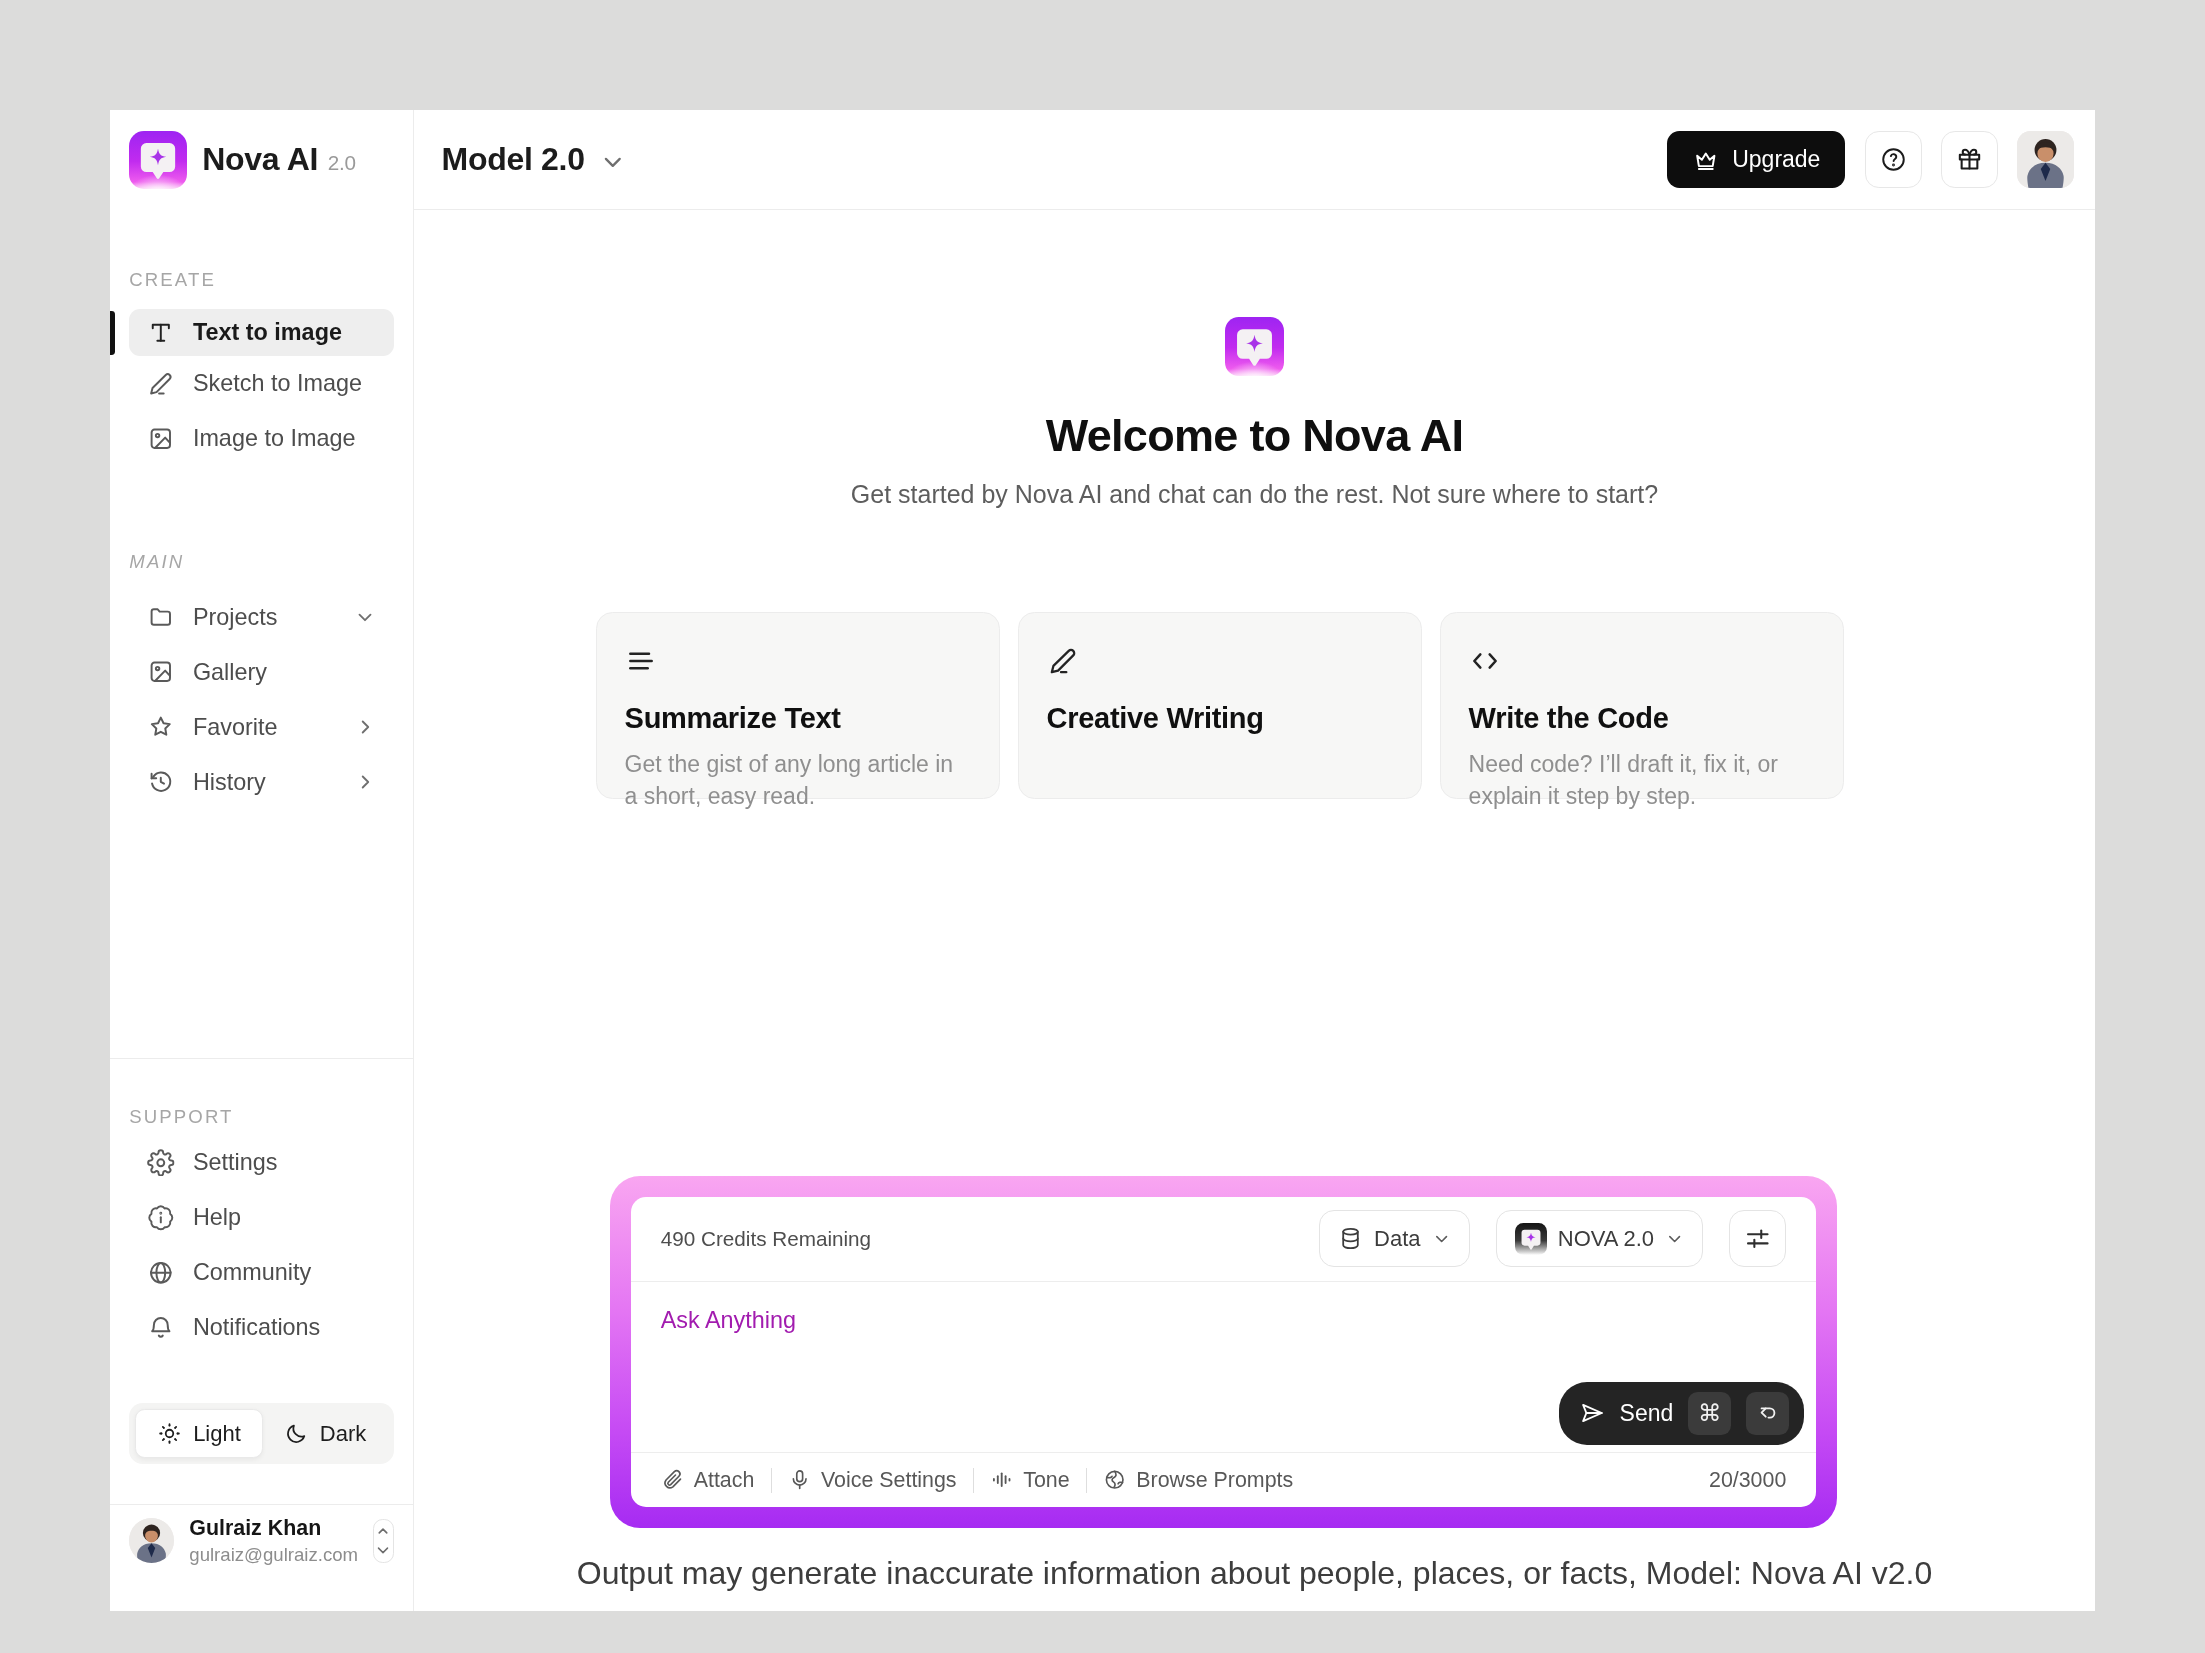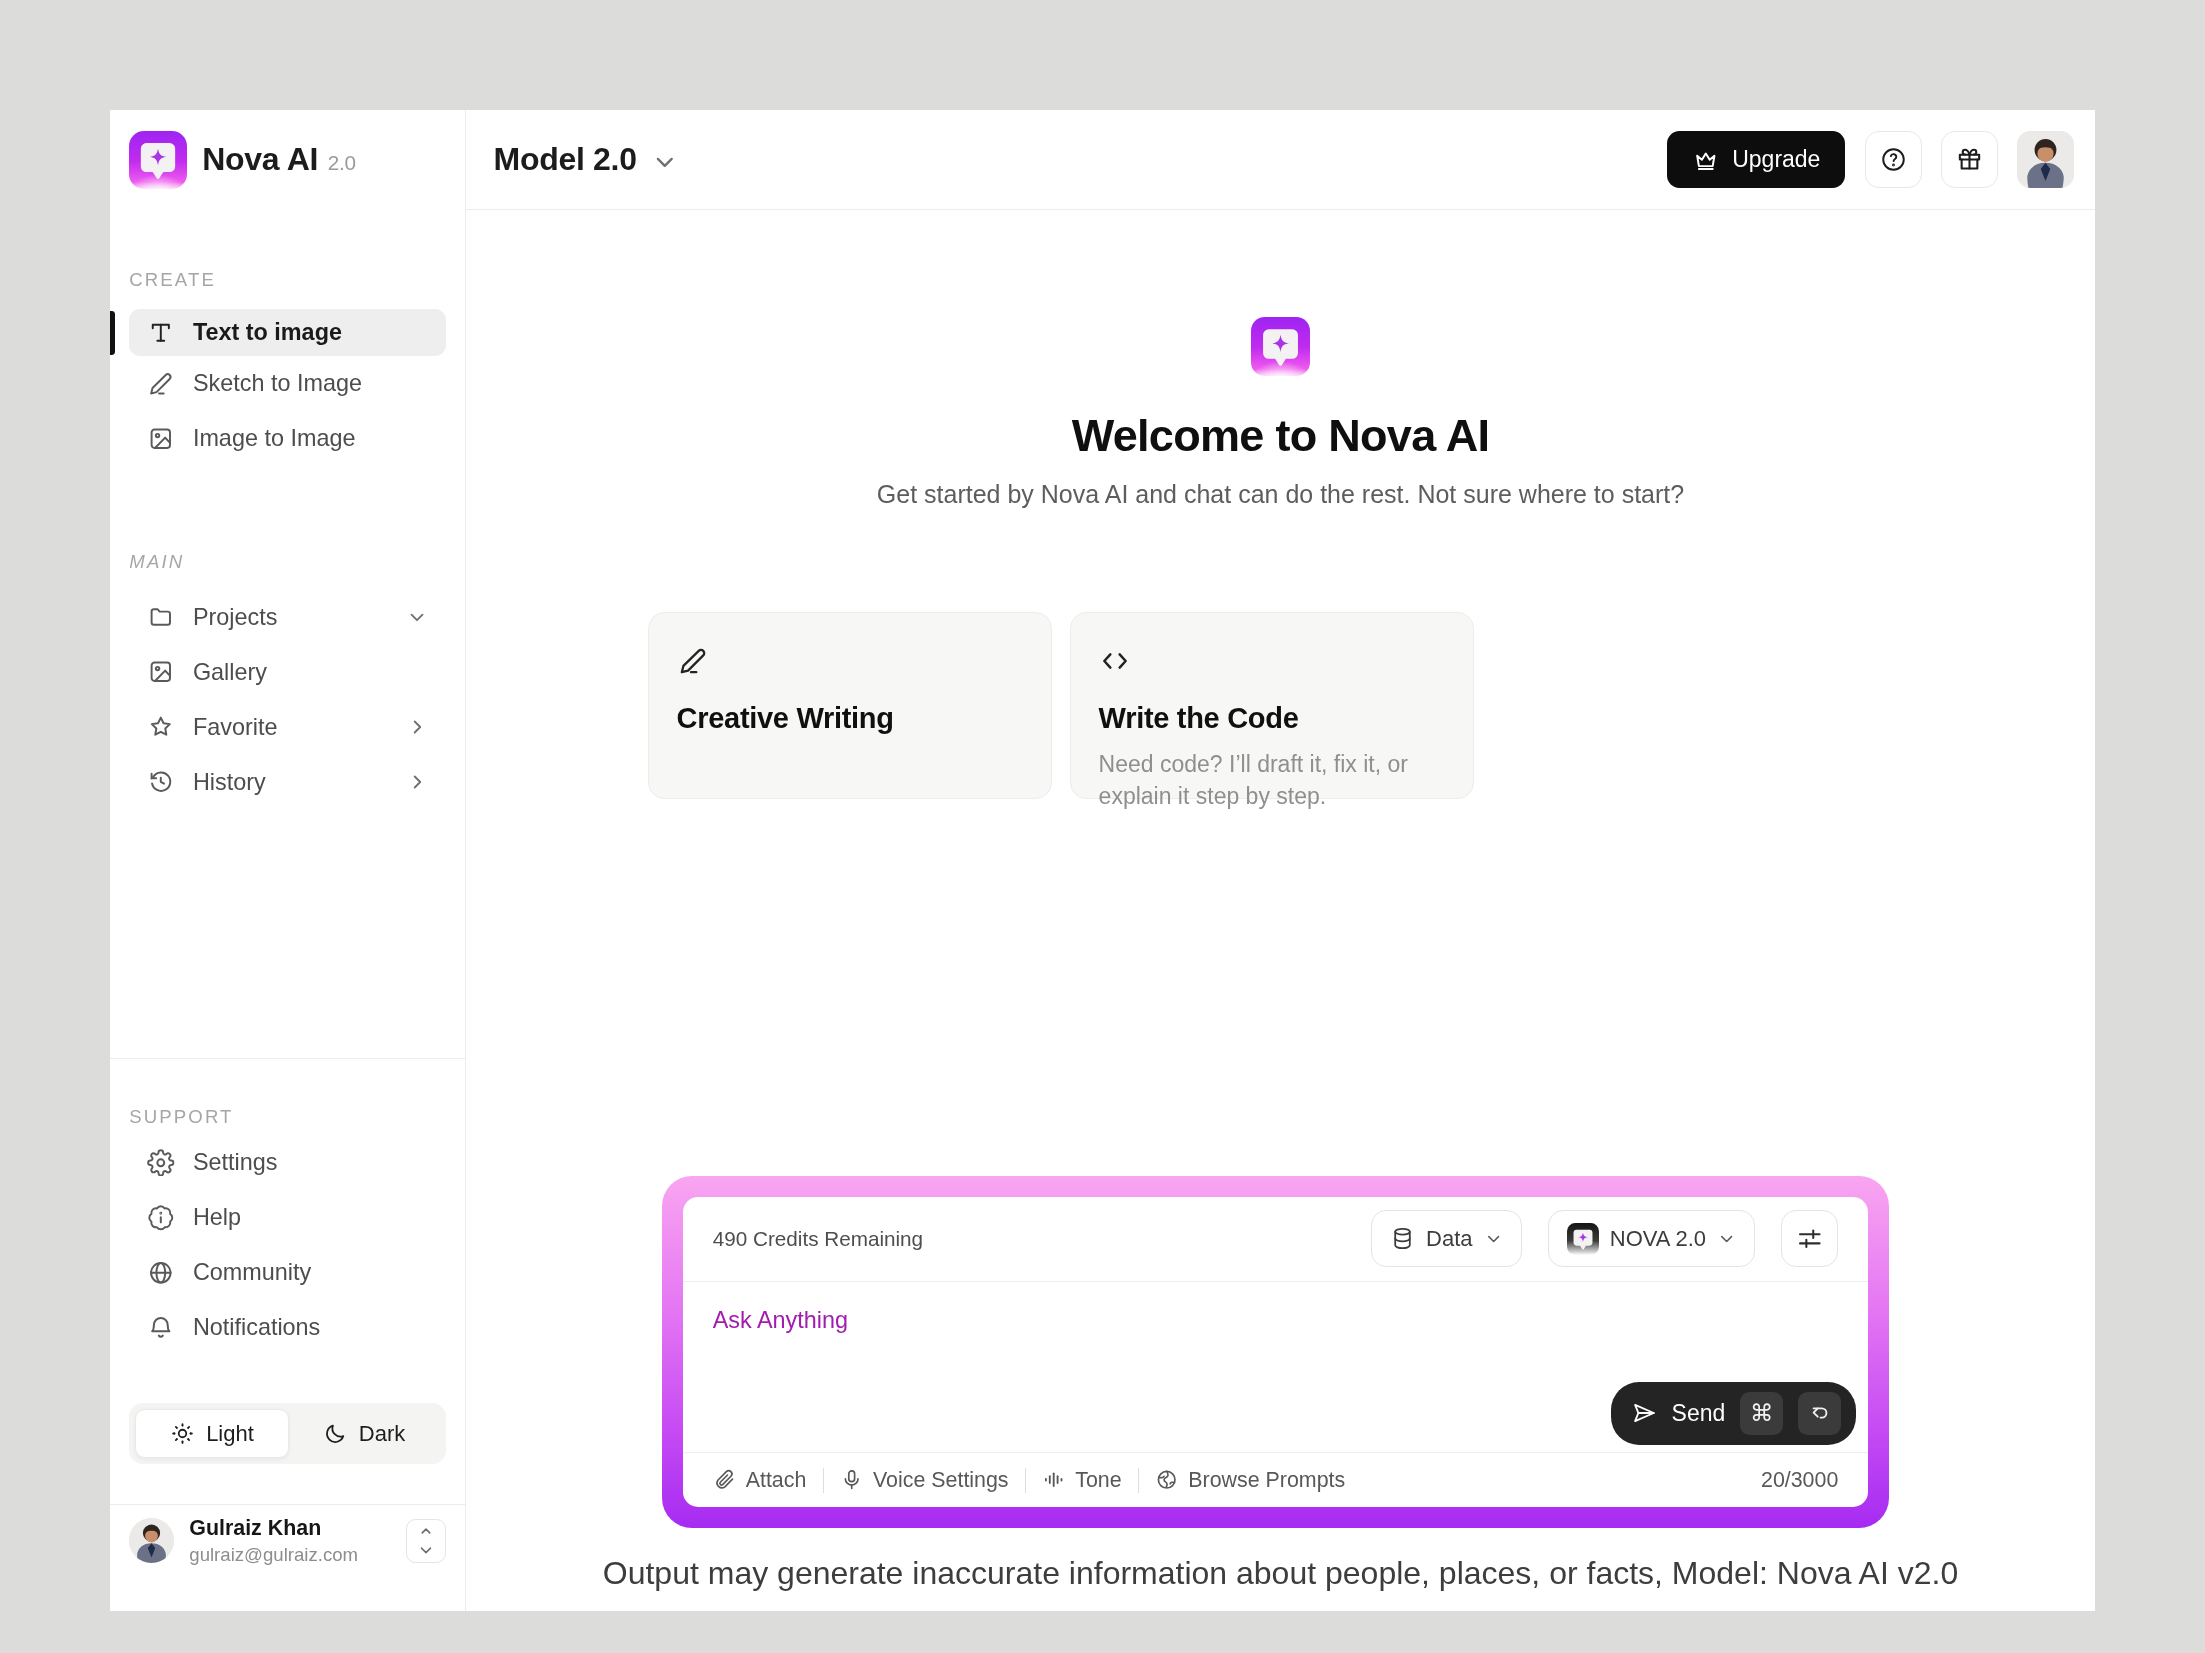--- a/index.html
+++ b/index.html
@@ -2,21 +2,21 @@
 <html style="font-size:11px"><head>
 <meta charset="utf-8">
 <style>
   * { margin:0; padding:0; box-sizing:border-box; }
   html,body { width:2205px; height:1654px; overflow:hidden; }
   body { font-family:"Liberation Sans","DejaVu Sans",sans-serif; background:#dcdcdb; color:#1c1c1c; }
   .stage { position:relative; width:2205px; height:1654px; }
   .window { position:absolute; left:110px; top:110px; width:1985px; height:1501px; background:#fff; display:flex; }
 
   
-  .sidebar { width:356px; height:100%; border-right:0.7px solid #ececec; display:flex; flex-direction:column; position:relative; }
+  .sidebar { width:304px; height:100%; border-right:0.7px solid #ececec; display:flex; flex-direction:column; position:relative; }
   .logo-row { display:flex; align-items:center; gap:15px; padding:20.7px 19.3px 0 19.3px; height:79px; }
   .app-badge { width:58px; height:58px; border-radius:15px; flex:0 0 auto; position:relative; overflow:hidden;
     background: radial-gradient(85% 55% at 50% 108%, rgba(255,255,255,.97) 0%, rgba(255,255,255,0) 60%),
                 linear-gradient(180deg,#9E24F2 0%, #C12BEF 52%, #EE5BEE 88%, #FCCAF6 100%); }
   .app-badge svg { position:absolute; inset:0; width:100%; height:100%; }
   .logo-text { font-size:32px; font-weight:700; letter-spacing:-0.3px; display:flex; align-items:baseline; gap:9.6px; }
   .logo-ver { font-size:20.7px; font-weight:400; color:#9a9a9a; }
 
   .nav { padding:0 19.3px; }
   .sec-label { font-size:18.6px; letter-spacing:2.1px; color:#a6a6a6; font-weight:500; }
@@ -425,20 +425,27 @@
           <div class="app-badge">
               <svg viewBox="0 0 86 86" width="59" height="59">
                 <use href="#i-bubble-star"></use>
               </svg>
             </div>
           <div class="welcome-title">Welcome to Nova AI</div>
           <div class="welcome-sub">Get started by Nova AI and chat can do the rest. Not sure where to start?</div>
         </div>
 
         <div class="cards">
+          <div class="card">
+            <svg class="ic" viewBox="0 0 46 46" width="32" height="32">
+                <use href="#i-lines"></use>
+              </svg>
+            <div class="card-title">Summarize Text</div>
+            <div class="card-desc">Get the gist of any long article in a short, easy read.</div>
+          </div>
           <div class="card">
             <svg class="ic" viewBox="0 0 46 46" width="32" height="32">
                 <use href="#i-pencil"></use>
               </svg>
             <div class="card-title">Creative Writing</div>
           </div>
           <div class="card">
             <svg class="ic" viewBox="0 0 46 46" width="32" height="32">
                 <use href="#i-code"></use>
               </svg>

